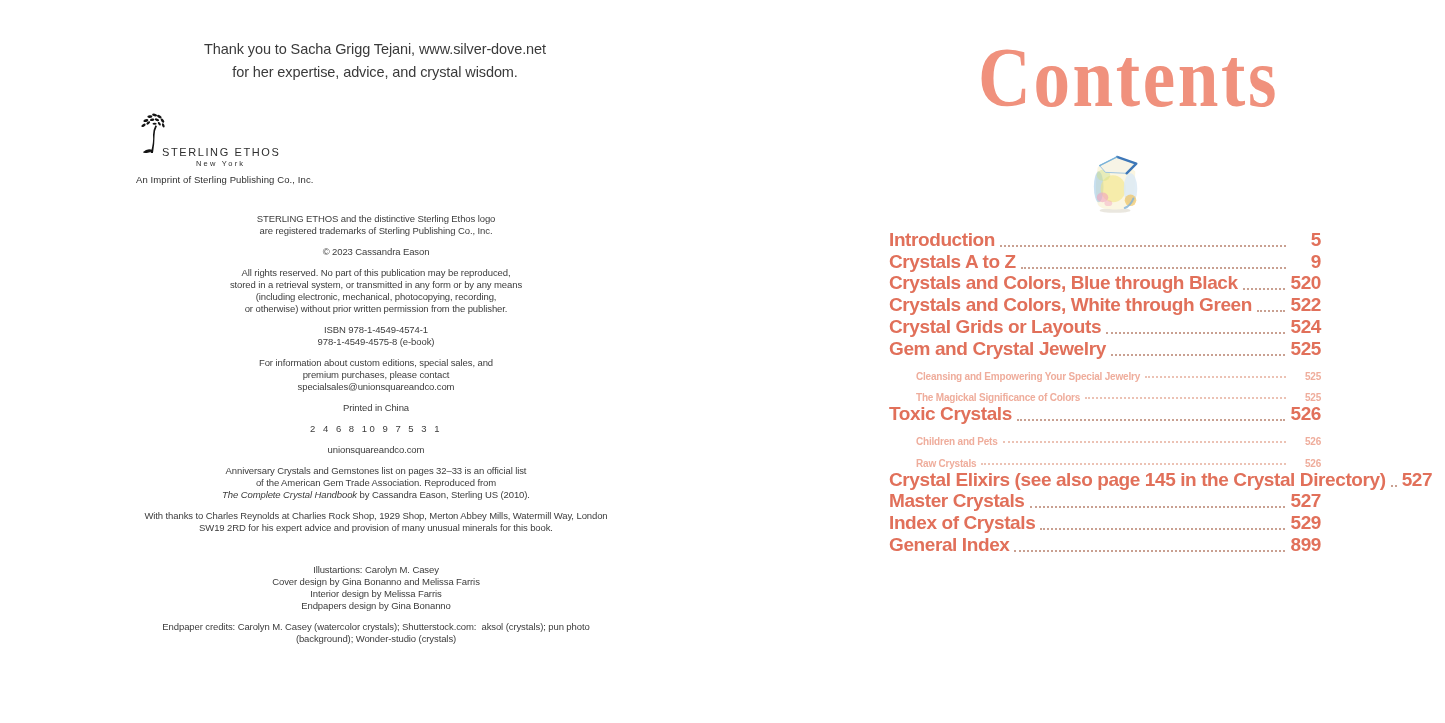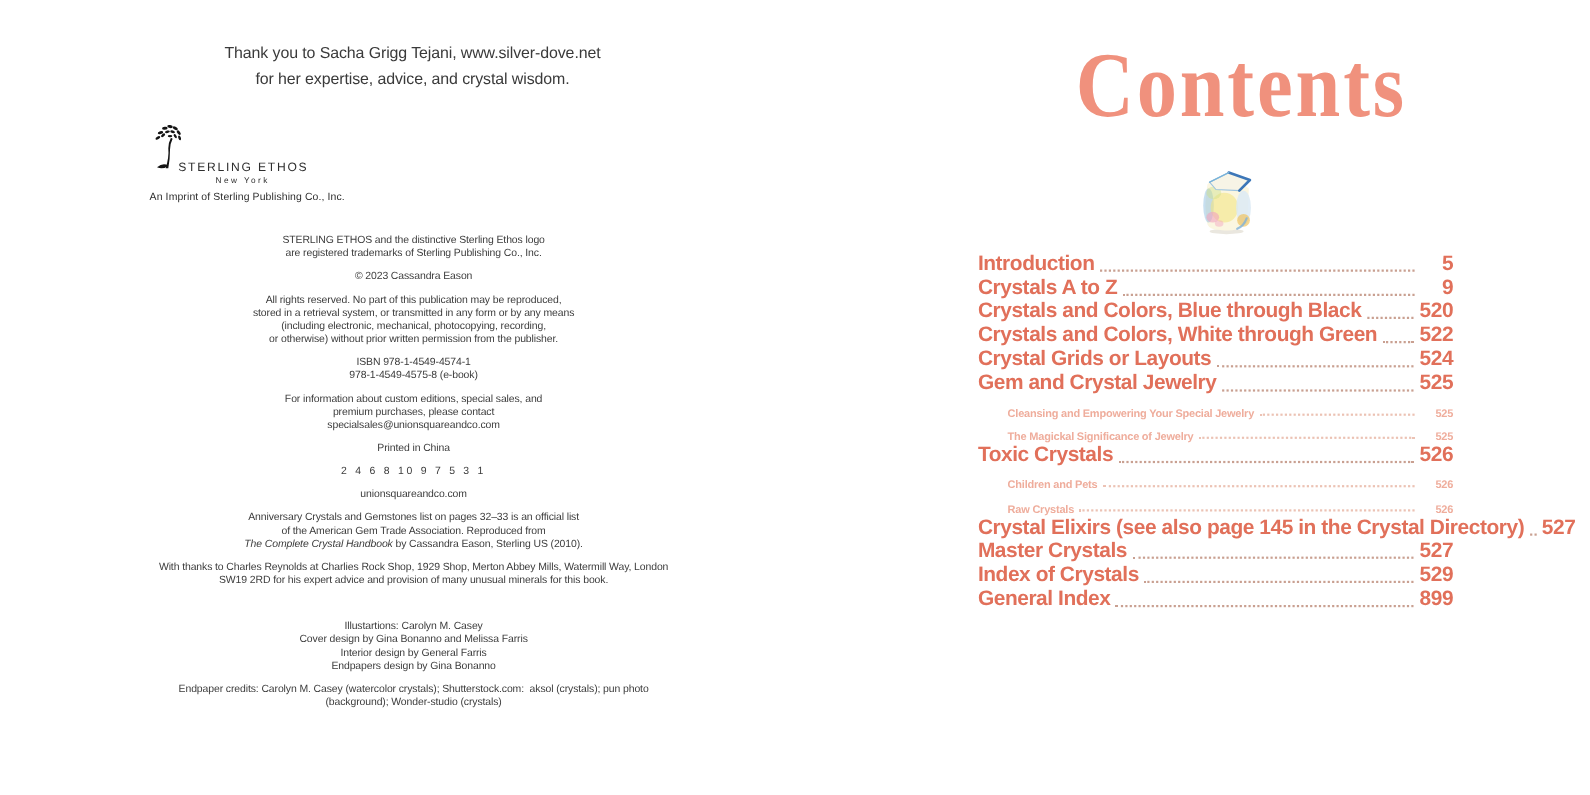--- a/index.html
+++ b/index.html
@@ -116,21 +116,21 @@
           <span class="ln">of the American Gem Trade Association. Reproduced from</span>
           <span class="ln"><em>The Complete Crystal Handbook</em> by Cassandra Eason, Sterling US (2010).</span>
         </p>
         <p class="para">
           <span class="ln">With thanks to Charles Reynolds at Charlies Rock Shop, 1929 Shop, Merton Abbey Mills, Watermill Way, London</span>
           <span class="ln">SW19 2RD for his expert advice and provision of many unusual minerals for this book.</span>
         </p>
         <p class="para gap">
           <span class="ln">Illustartions: Carolyn M. Casey</span>
           <span class="ln">Cover design by Gina Bonanno and Melissa Farris</span>
-          <span class="ln">Interior design by General Farris</span>
+          <span class="ln">Interior design by Melissa Farris</span>
           <span class="ln">Endpapers design by Gina Bonanno</span>
         </p>
         <p class="para">
           <span class="ln">Endpaper credits: Carolyn M. Casey (watercolor crystals); Shutterstock.com:  aksol (crystals); pun photo</span>
           <span class="ln">(background); Wonder-studio (crystals)</span>
         </p>
       </div>
   </section>
 
   <section class="page right">
@@ -182,21 +182,21 @@
           <span class="lab">Gem and Crystal Jewelry</span>
           <span class="dots"></span>
           <span class="pg">525</span>
         </div>
         <div class="toc-row lvl1">
           <span class="lab">Cleansing and Empowering Your Special Jewelry</span>
           <span class="dots"></span>
           <span class="pg">525</span>
         </div>
         <div class="toc-row lvl1">
-          <span class="lab">The Magickal Significance of Jewelry</span>
+          <span class="lab">The Magickal Significance of Colors</span>
           <span class="dots"></span>
           <span class="pg">525</span>
         </div>
         <div class="toc-row lvl0">
           <span class="lab">Toxic Crystals</span>
           <span class="dots"></span>
           <span class="pg">526</span>
         </div>
         <div class="toc-row lvl1">
           <span class="lab">Children and Pets</span>

